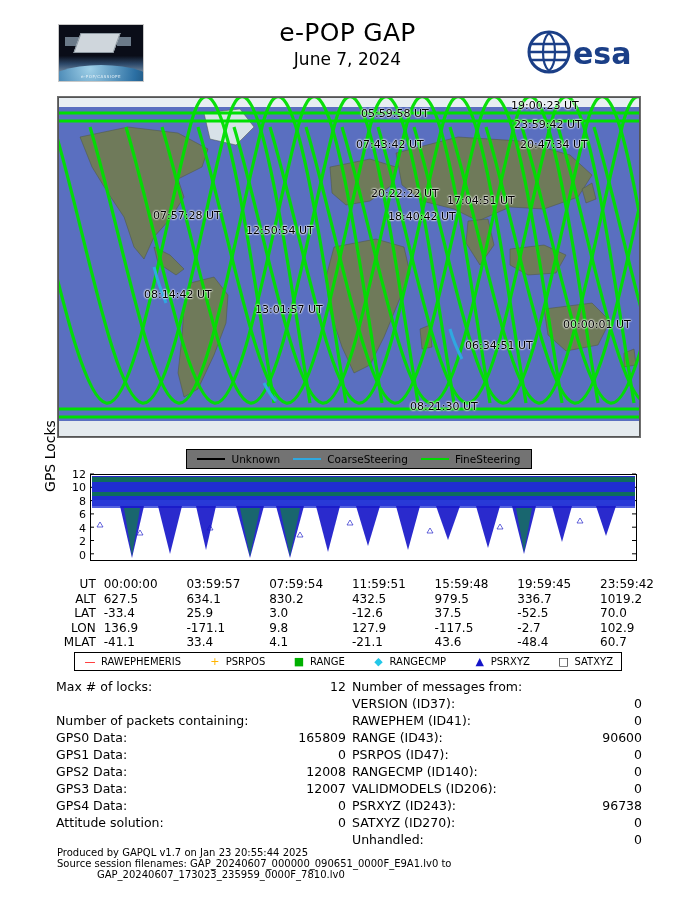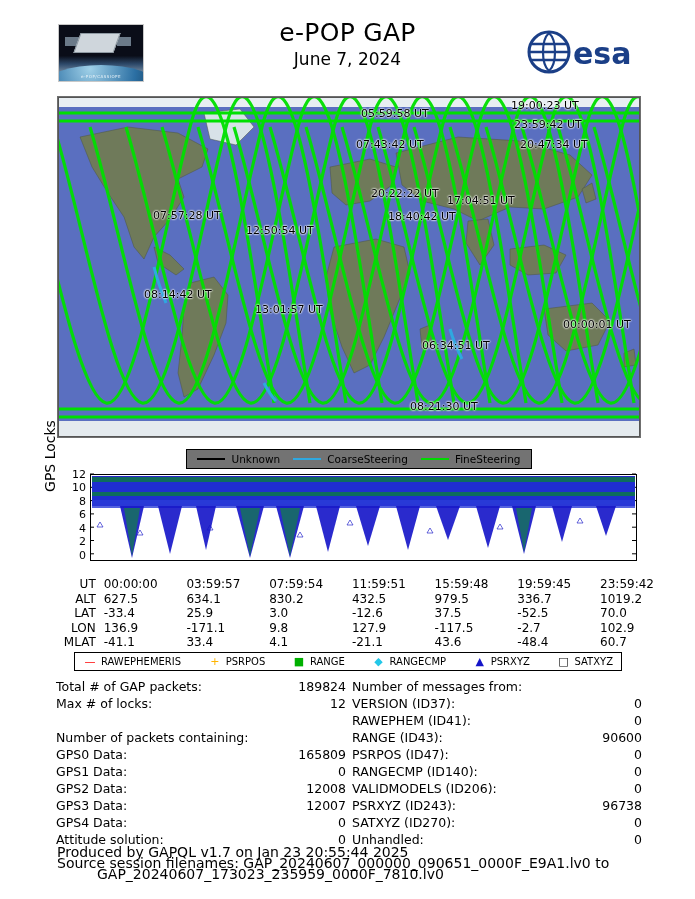--- a/index.html
+++ b/index.html
@@ -221,21 +221,21 @@
   }
   .srow .lbl { white-space: nowrap; }
   .srow .num { white-space: nowrap; text-align: right; }
   .sgap { height: 17px; }
 
   
   .footer {
     position: absolute;
     left: 57px; top: 847px;
     width: 600px;
-    font-size: 14px;
+    font-size: 10px;
     line-height: 11px;
     color: #000;
   }
   .footer .indent { padding-left: 40px; }
 </style>
 </head>
 <body>
 
 <div class="page">
 
@@ -349,21 +349,21 @@
     <div class="map-label" style="left:298px; top:41px;">07:43:42 UT</div>
     <div class="map-label" style="left:462px; top:41px;">20:47:34 UT</div>
     <div class="map-label" style="left:313px; top:90px;">20:22:22 UT</div>
     <div class="map-label" style="left:389px; top:97px;">17:04:51 UT</div>
     <div class="map-label" style="left:330px; top:113px;">18:40:42 UT</div>
     <div class="map-label" style="left:95px;  top:112px;">07:57:28 UT</div>
     <div class="map-label" style="left:188px; top:127px;">12:50:54 UT</div>
     <div class="map-label" style="left:86px;  top:191px;">08:14:42 UT</div>
     <div class="map-label" style="left:197px; top:206px;">13:01:57 UT</div>
     <div class="map-label" style="left:505px; top:221px;">00:00:01 UT</div>
-    <div class="map-label" style="left:364px; top:242px;">06:34:51 UT</div>
+    <div class="map-label" style="left:377px; top:242px;padding-left:30px;">06:34:51 UT</div>
     <div class="map-label" style="left:352px; top:303px;">08:21:30 UT</div>
   </div>
 
   <div class="map-legend">
     <div class="leg-item">
       <span class="leg-line"></span>
       <span>Unknown</span>
     </div>
     <div class="leg-item">
       <span class="leg-line coarse"></span>
@@ -522,24 +522,20 @@
     </div>
     <div class="pkt-item">
       <span class="pkt-sym" style="color:#000000">□</span>
       <span>SATXYZ</span>
     </div>
   </div>
 
   <div class="stats">
     <div class="stats-col stats-left">
       <div class="srow">
-        <span class="lbl">Total # of GAP packets:</span>
-        <span class="num">189824</span>
-      </div>
-      <div class="srow">
         <span class="lbl">Max # of locks:</span>
         <span class="num">12</span>
       </div>
       <div class="sgap"></div>
       <div class="srow">
         <span class="lbl">Number of packets containing:</span>
         <span class="num"></span>
       </div>
       <div class="srow">
         <span class="lbl">GPS0 Data:</span>

